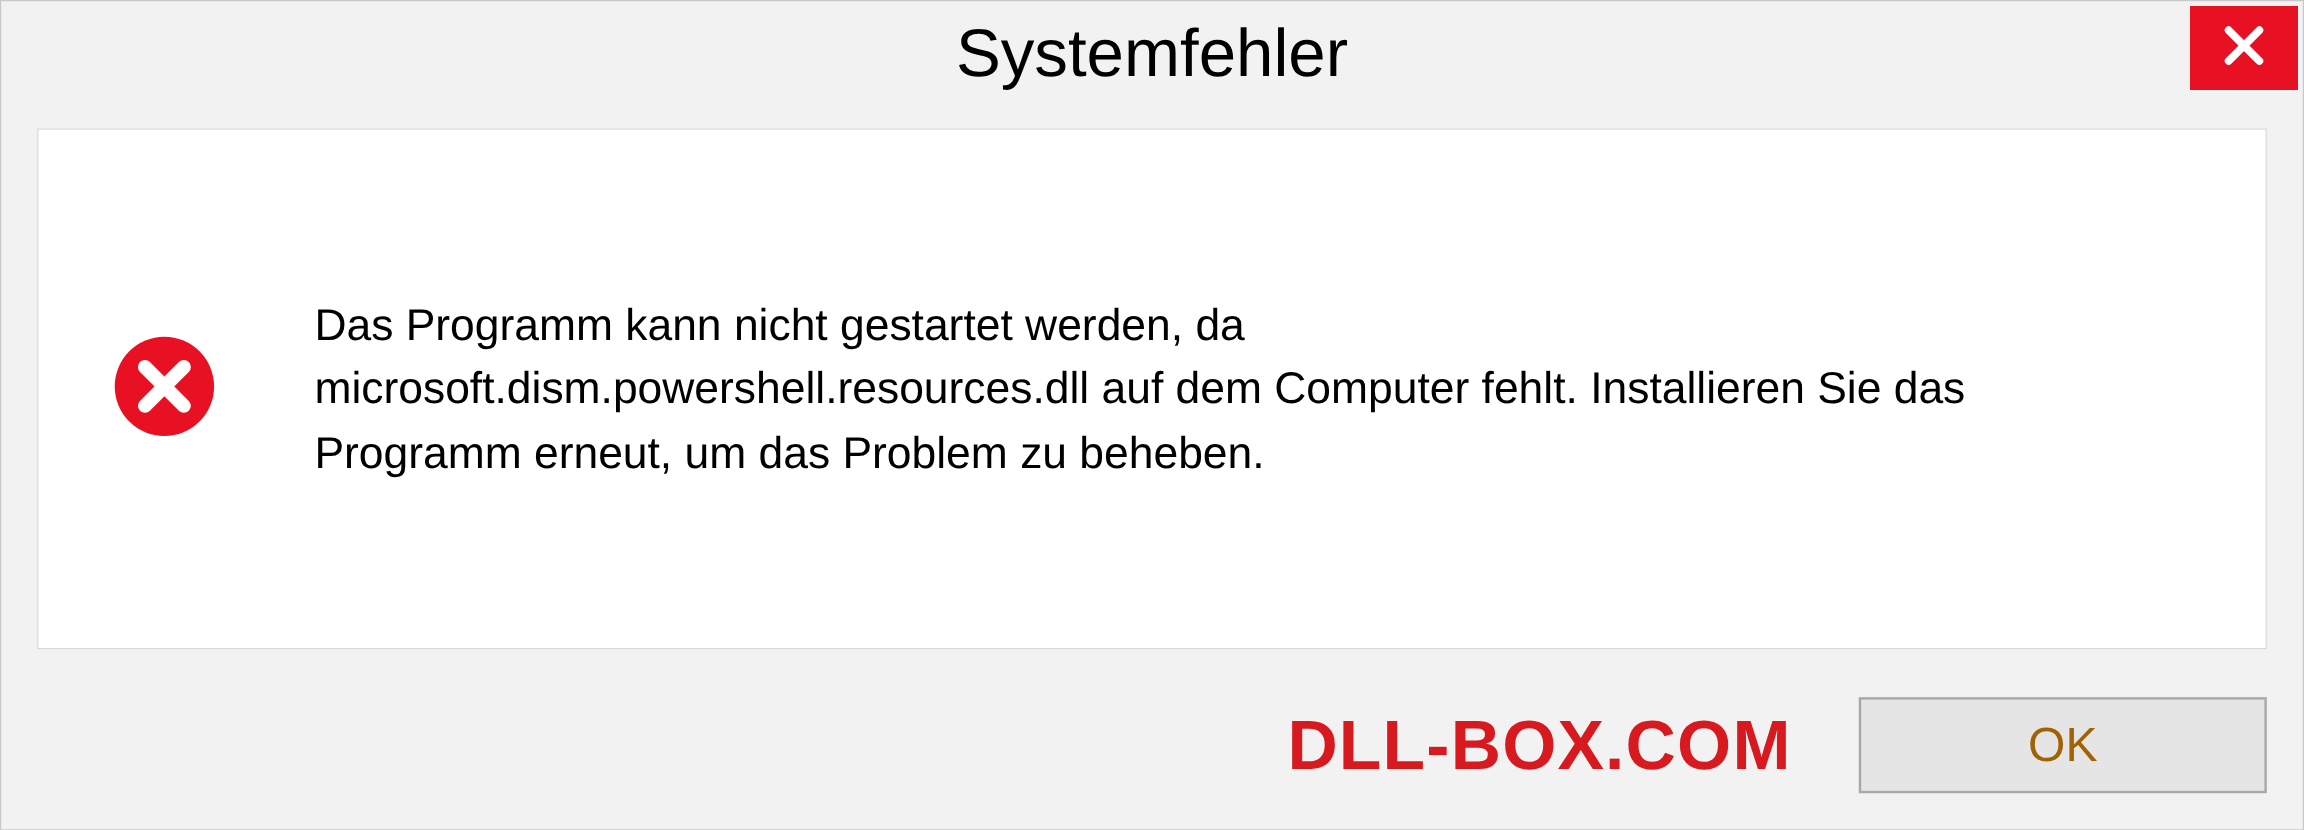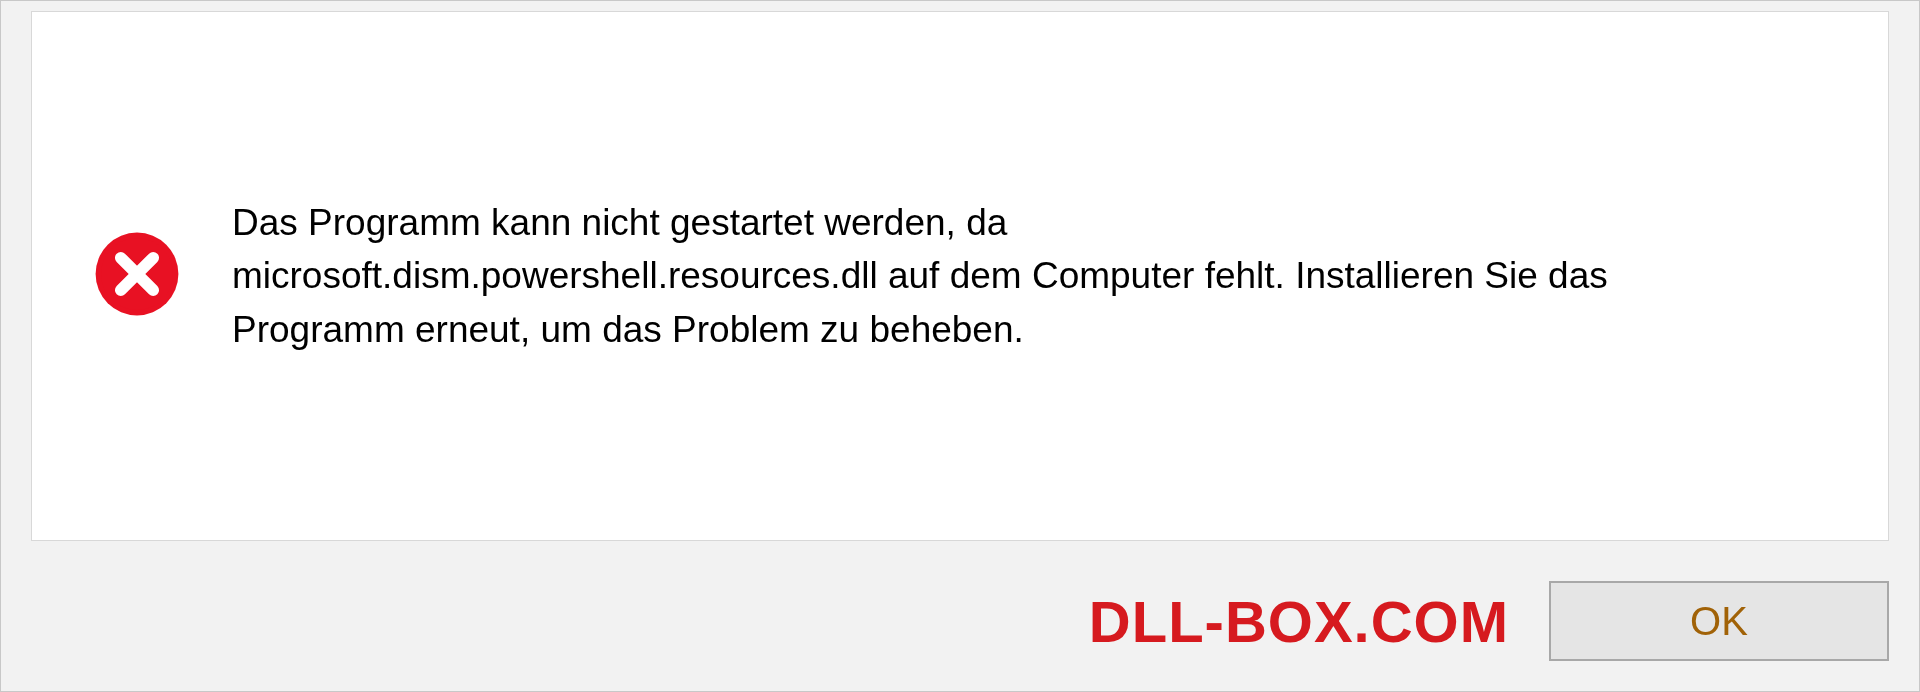--- a/index.html
+++ b/index.html
@@ -55,41 +55,41 @@
       height: 44px;
     }
     .content-area {
       margin: 10px 30px 20px 30px;
       background: #ffffff;
       border: 1px solid #d8d8d8;
       flex: 1;
       display: flex;
       align-items: center;
       padding: 40px 60px;
-      gap: 50px;
+      gap: 80px;
     }
     .error-icon {
       flex-shrink: 0;
     }
     .error-icon svg {
       width: 90px;
       height: 90px;
     }
     .message-text {
       font-size: 37px;
       line-height: 1.45;
       color: #000;
       max-width: 1400px;
     }
     .footer {
       display: flex;
       align-items: center;
       justify-content: flex-end;
       padding: 20px 30px 30px 30px;
-      gap: 40px;
+      gap: 56px;
     }
     .watermark {
       font-size: 58px;
       font-weight: 900;
       color: #d61a1f;
       letter-spacing: 1px;
       font-family: Arial, sans-serif;
     }
     .ok-button {
       width: 340px;
@@ -102,20 +102,31 @@
       display: flex;
       align-items: center;
       justify-content: center;
       font-family: 'Segoe UI', Arial, sans-serif;
     }
   </style>
 </head>
 <body>
 
 <div class="dialog">
+  <div class="titlebar">
+    <div class="title-text">Systemfehler</div>
+    <div class="close-btn">
+      <span>
+        <svg viewBox="0 0 24 24" fill="none" stroke="#ffffff" stroke-width="3.5" stroke-linecap="round">
+          <line x1="5" y1="5" x2="19" y2="19"></line>
+          <line x1="19" y1="5" x2="5" y2="19"></line>
+        </svg>
+      </span>
+    </div>
+  </div>
 
   <div class="content-area">
     <div class="error-icon">
       <svg viewBox="0 0 100 100">
         <circle cx="50" cy="50" r="46" fill="#e81123"></circle>
         <circle cx="50" cy="50" r="40" fill="#e81123" stroke="#ffffff" stroke-width="0"></circle>
         <line x1="32" y1="32" x2="68" y2="68" stroke="#ffffff" stroke-width="13" stroke-linecap="round"></line>
         <line x1="68" y1="32" x2="32" y2="68" stroke="#ffffff" stroke-width="13" stroke-linecap="round"></line>
       </svg>
     </div>

